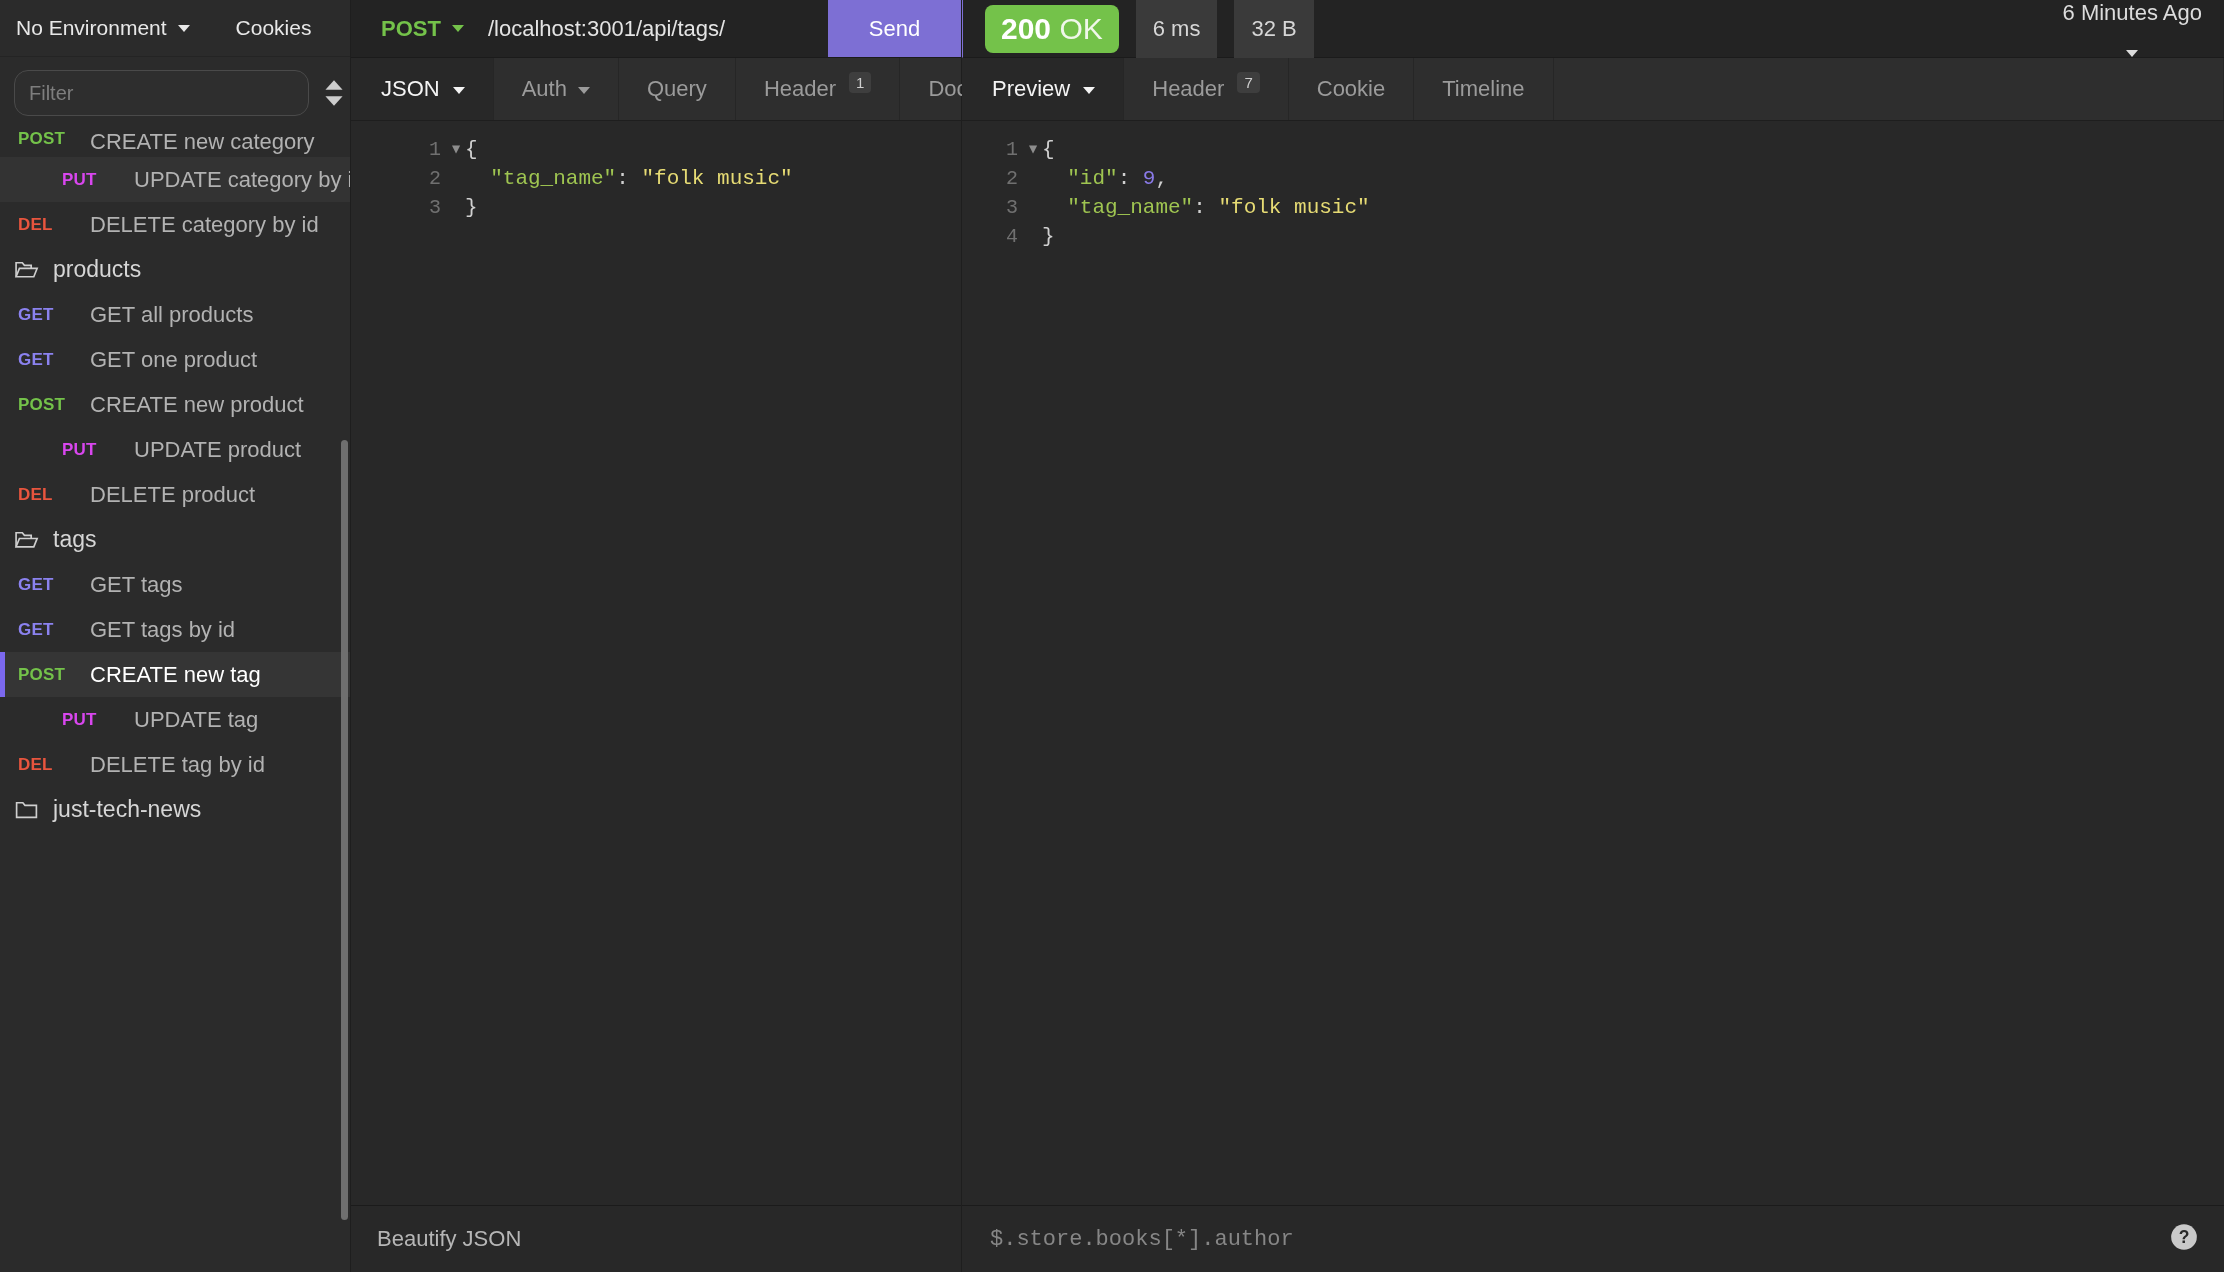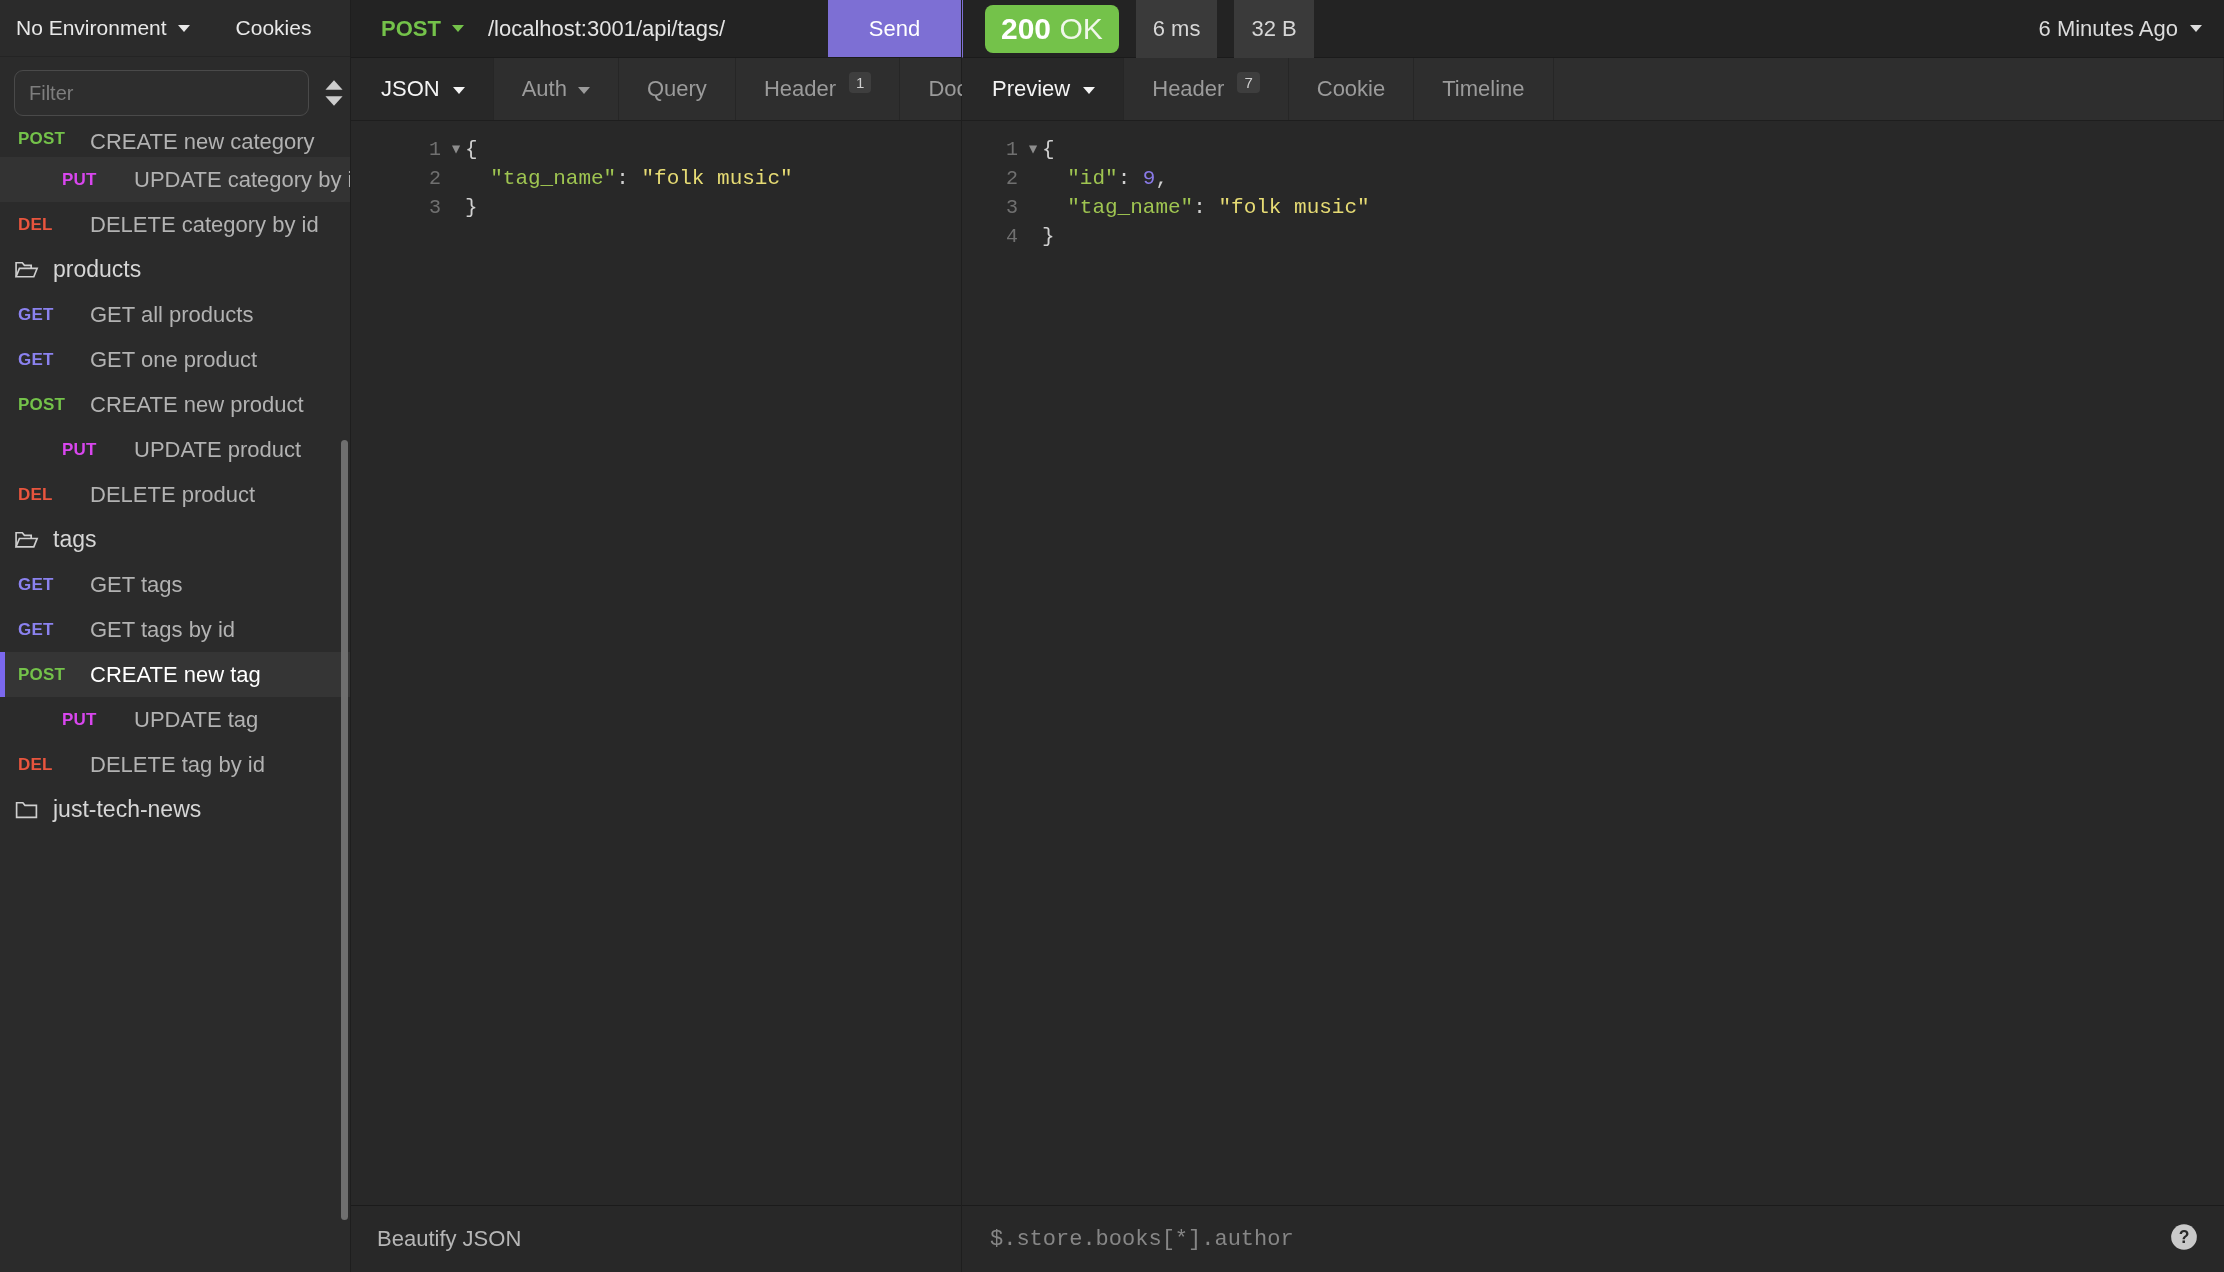--- a/index.html
+++ b/index.html
@@ -86,21 +86,21 @@
   }
   .cookies-btn { font-size: 21px; color: #e8e8e8; margin-left: 46px; }
   .filter-row {
     height: 72px; min-height: 72px;
     display: flex; align-items: center;
     padding: 0 14px; gap: 14px;
   }
   .filter-input {
     flex: 1; height: 44px;
     background: #2e2e2e;
-    border: 1px solid #4a4a4a; border-radius: 9px;
+    border: 1px solid #4a4a4a; border-radius: 14px;
     color: #cfcfcf; font-size: 20px;
     padding: 0 14px;
     font-family: "Liberation Sans", sans-serif;
     outline: none;
   }
   .filter-input::placeholder { color: #7e7e7e; }
   .sort-icon { color: #cdcdcd; display: flex; align-items: center; }
   .add-group {
     display: flex; align-items: center; gap: 9px;
     color: #d8d8d8; padding-right: 4px;
@@ -190,21 +190,21 @@
   }
   .status-pill b { font-weight: bold; }
   .status-pill span { color: #f0f7ea; }
   .meta-pill {
     background: #3a3a3a; color: #d6d6d6;
     border-radius: 4px; padding: 22px 17px; font-size: 22px;
   }
   .status-spacer { flex: 1; }
   .timestamp {
     font-size: 22px; color: #dcdcdc;
-    display: flex; align-items: center; gap: 12px;
+    display: flex; align-items: center; gap: 24px; flex-direction: column;
   }
 
   .tabbar {
     height: 62px; min-height: 62px;
     display: flex; align-items: stretch;
     background: #2e2e2e;
     border-bottom: 1px solid #1e1e1e;
   }
   .tab {
     display: flex; align-items: center; gap: 11px;

